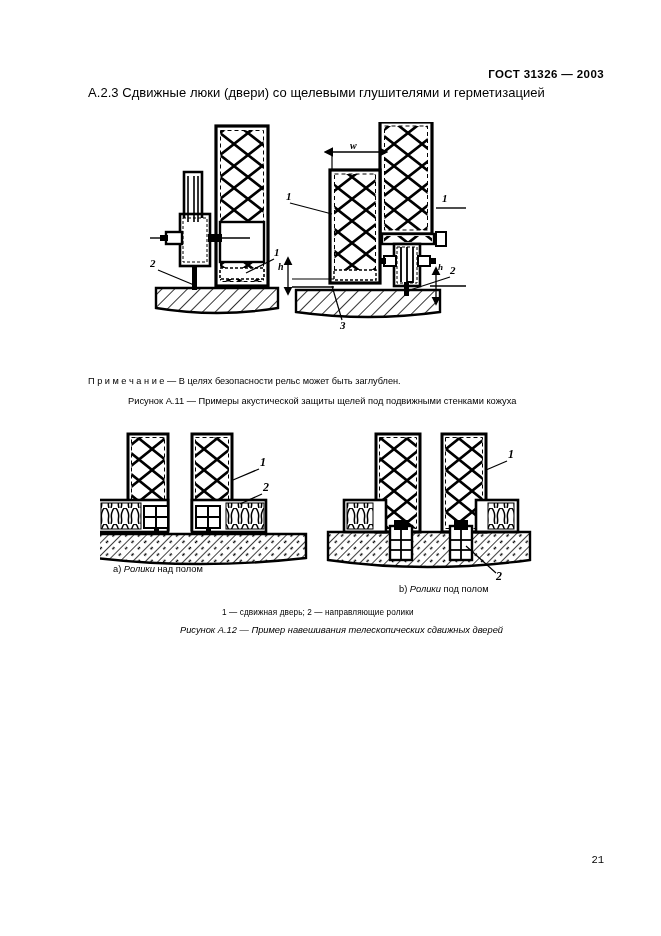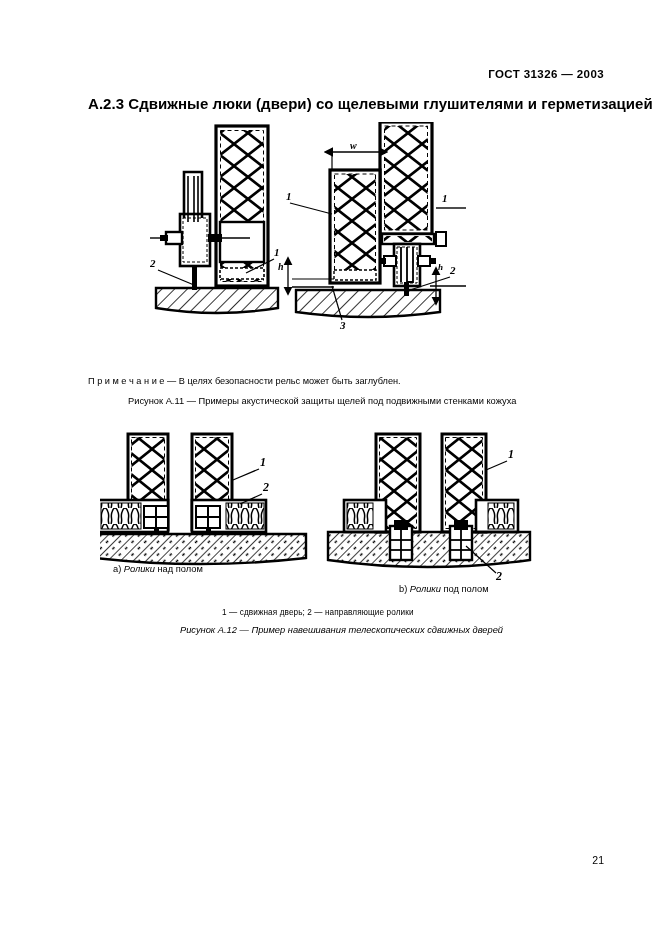--- a/index.html
+++ b/index.html
@@ -11,40 +11,40 @@
 
   
   .doc-header{
     position:absolute;top:68px;right:57px;
     font-size:11.5px;font-weight:bold;letter-spacing:.4px;
     white-space:nowrap;
   }
 
   
   .section-heading{
-    position:absolute;left:88px;top:95px;
-    font-size:15px;font-weight:bold;letter-spacing:.05px;white-space:nowrap;
+    position:absolute;left:88px;top:85px;
+    font-size:13px;font-weight:normal;letter-spacing:.05px;white-space:nowrap;
   }
 
   
   .legend{
     position:absolute;font-size:8.2px;white-space:nowrap;letter-spacing:.1px;
   }
   .note{
     position:absolute;left:88px;font-size:9.2px;white-space:nowrap;text-align:center;
   }
   .fig-caption{
     position:absolute;font-size:9.3px;white-space:nowrap;margin-left:40px;
   }
   .subcaption{
     position:absolute;font-size:9.3px;white-space:nowrap;
   }
   .subcaption em{font-style:italic;}
   .page-number{
-    position:absolute;right:57px;bottom:70px;font-size:10.5px;
+    position:absolute;right:57px;bottom:70px;font-size:10.5px;font-family:Liberation Mono, monospace;
   }
 
   
   .figure{position:absolute;}
   .figure svg{display:block;}
 
   
 </style>
 </head>
 <body>

